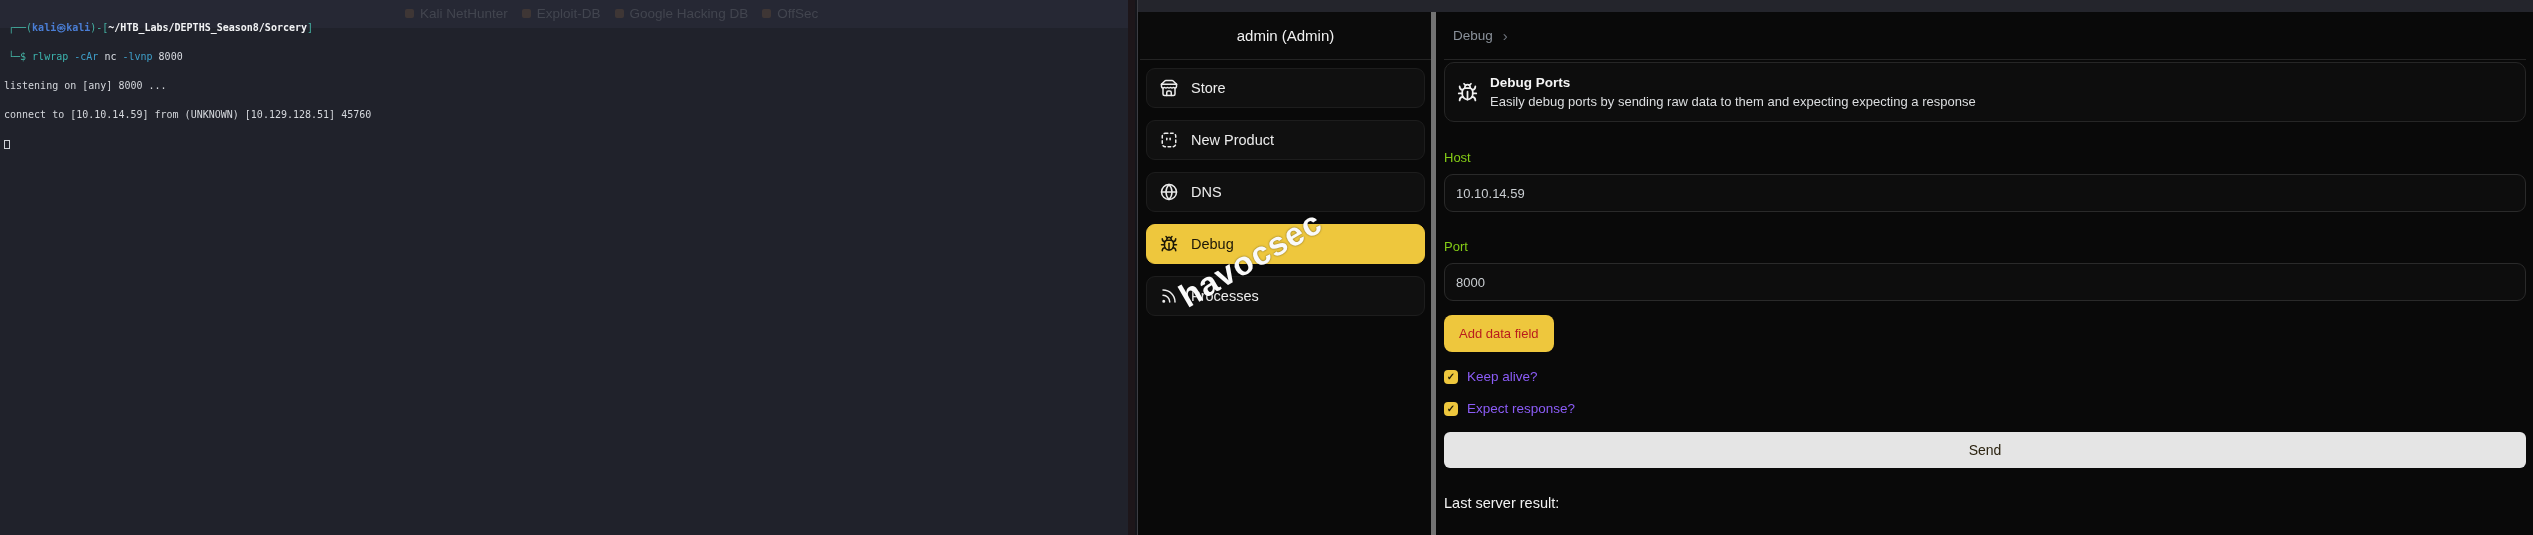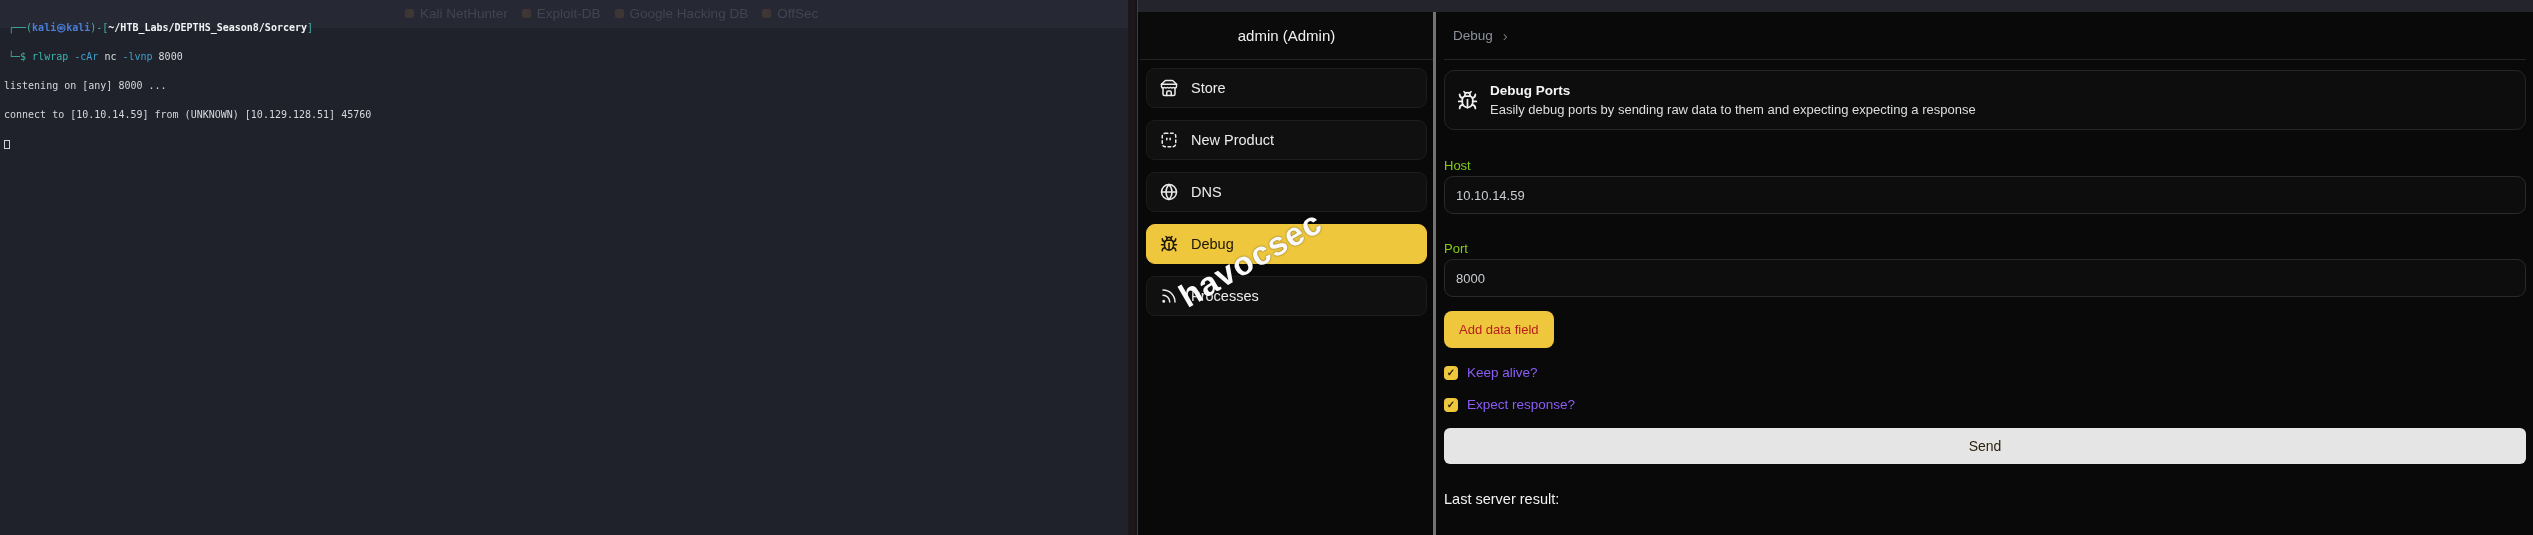--- a/index.html
+++ b/index.html
@@ -51,21 +51,21 @@
   .v-split::after { content:""; position:absolute; right:0; top:0; width:1px; height:535px; background:#3c3d43; }
 
   
   .web-pane { position:absolute; left:1138px; top:0; width:1395px; height:535px; background:#090909; }
   .browser-strip { position:absolute; left:0; top:0; width:1395px; height:12px; background:#24252c; }
   .app { position:absolute; left:0; top:12px; width:1395px; height:523px; background:#090909; }
 
   
   .sidebar {
     position:absolute; left:2px; top:0; width:296px; height:523px;
-    background:#090909; border-right:3px solid #737373;
+    background:#090909; border-right:5px solid #737373;
   }
   .sidebar-header {
     height:48px; display:flex; align-items:center; justify-content:center;
     background:#0b0b0b; border-bottom:1px solid #242424;
     color:#f1f1f1; font-size:15px;
   }
   .side-items { padding:8px 6px 0 6px; }
   .side-item {
     height:40px; margin-bottom:12px; border-radius:9px;
     background:#101010; border:1px solid #1d1d1d;
@@ -79,30 +79,30 @@
   
   .main { position:absolute; left:299px; top:0; right:0; bottom:0; padding:0 7px; }
   .topbar {
     height:48px; border-bottom:1px solid #242424;
     display:flex; align-items:center; gap:10px; padding-left:9px;
     font-size:13.5px; color:#8b929b;
   }
   .crumb-chevron { color:#6e747d; font-size:15px; }
 
   .debug-card {
-    margin-top:10px; height:60px; border:1px solid #262626; border-radius:10px;
+    margin-top:2px; height:60px; border:1px solid #262626; border-radius:10px;
     background:#0d0d0d; display:flex; align-items:center; gap:12px; padding:0 12px;
   }
   .debug-card svg { width:21px; height:21px; stroke:#f0f0f0; flex:0 0 auto; }
   .card-title { color:#f5f5f5; font-size:13.5px; font-weight:600; margin-bottom:4px; }
   .card-desc  { color:#dcdee0; font-size:13px; }
 
   .field-label { margin-top:28px; color:#84cc16; font-size:13px; }
   .text-input {
-    display:block; width:100%; margin-top:3px; height:38px;
+    display:block; width:100%; margin-top:9px; height:38px;
     background:#0d0d0d; border:1px solid #2a2a2a; border-radius:9px;
     color:#c9cdd1; font-size:13px; padding:4px 11px;
     font-family:"Liberation Sans", sans-serif; outline:none;
   }
   .field-label.second { margin-top:27px; }
 
   .add-btn {
     margin-top:14px; height:37px; padding:0 15px; border:none; border-radius:8px;
     background:#eec73d; color:#b91c1c; font-size:13px; font-weight:500;
     font-family:"Liberation Sans", sans-serif; cursor:pointer; display:inline-block;

